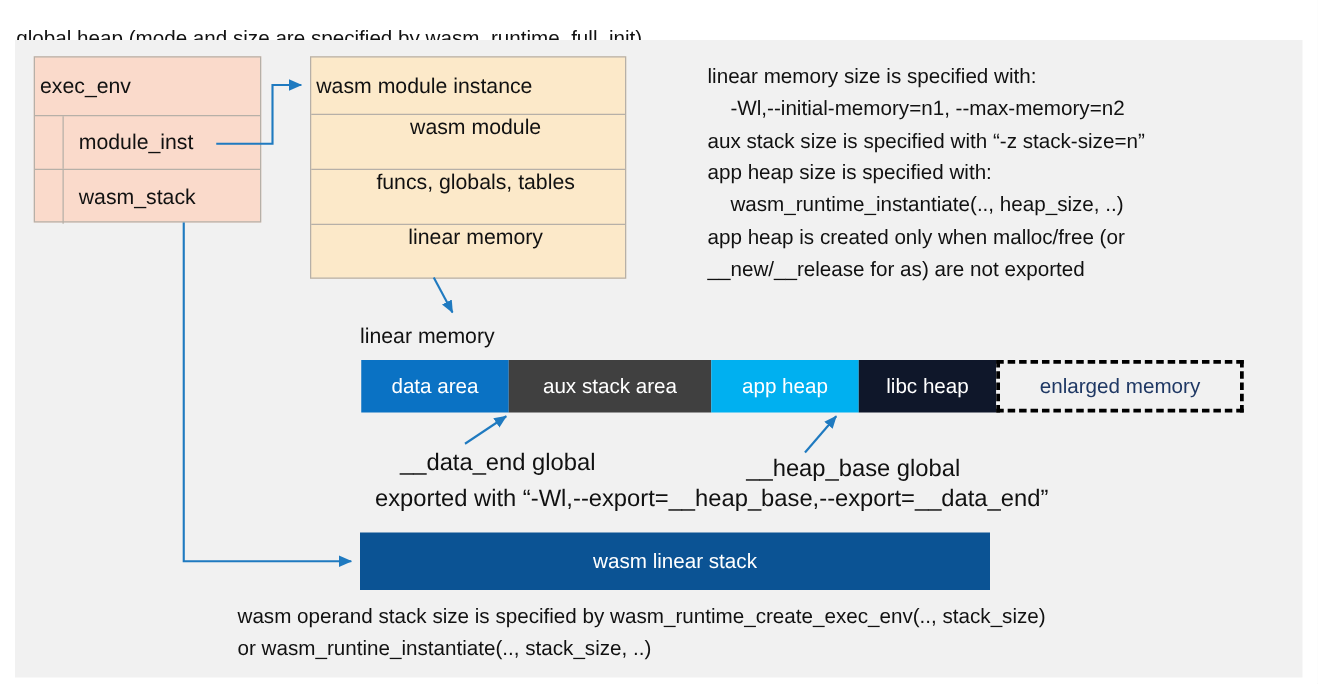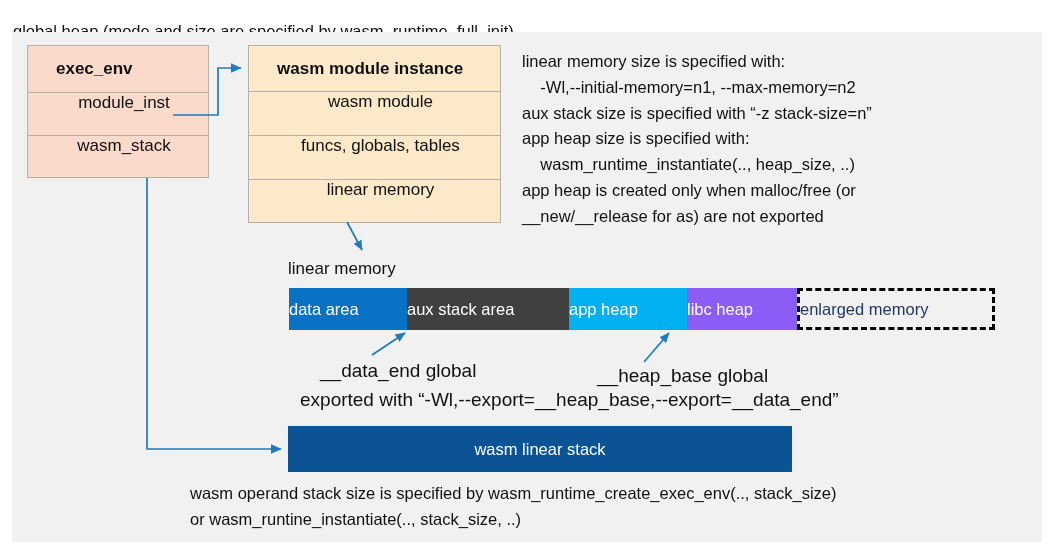--- a/index.html
+++ b/index.html
@@ -50,21 +50,21 @@
     position: relative;
     box-sizing: border-box;
     border-bottom: 1px solid #b6b0a8;
     display: flex;
     align-items: center;
     font-size: 17px;
     color: #111111;
     white-space: nowrap;
   }
   .box-row:last-child { border-bottom: none; }
-  .box-row.head { padding-left: 28px; font-weight: bold; }
+  .box-row.head { padding-left: 4px; }
   .box-row.sub { padding-left: 0; }
   .sub .gutter {
     width: 23px;
     align-self: stretch;
     box-sizing: border-box;
     border-right: 1px solid #b6b0a8;
     flex: 0 0 auto;
   }
   .sub .sub-label {
     padding-left: 12px;
@@ -72,42 +72,42 @@
 
   
   #exec-env {
     left: 27px;
     top: 45px;
     width: 182px;
     height: 133px;
     background: #fadacb;
   }
   #exec-env .box-row.head { height: 47px; }
-  #exec-env .box-row.sub  { height: 43px; flex-direction: column; }
+  #exec-env .box-row.sub  { height: 43px; }
 
   
   #wasm-module-instance {
     left: 248px;
     top: 45px;
     width: 253px;
     height: 178px;
     background: #fce9c9;
   }
   #wasm-module-instance .box-row.head { height: 46px; }
   #wasm-module-instance .box-row.sub  { height: 44px; flex-direction: column; }
 
   
   .note {
     position: absolute;
     font-size: 16.5px;
     line-height: 25.8px;
     color: #111111;
     white-space: pre;
   }
-  #note-top { left: 522px; top: 49px; }
+  #note-top { left: 566px; top: 49px; }
 
   
   .caption {
     position: absolute;
     font-size: 17px;
     color: #111111;
     white-space: nowrap;
   }
   #linear-memory-caption { left: 288px; top: 259px; }
 
@@ -116,20 +116,21 @@
     position: absolute;
     left: 289px;
     top: 288px;
     height: 42px;
     display: flex;
     align-items: stretch;
   }
   .seg {
     display: flex;
     align-items: center;
+    justify-content: center;
     font-size: 16.5px;
     color: #ffffff;
     white-space: nowrap;
     box-sizing: border-box;
   }
   .seg.enlarged {
     color: #1f3864;
     background: #f1f1f1;
     border: 3px dashed #000000;
   }
@@ -227,21 +228,21 @@
   <div id="memory-bar">
       <div class="seg" style="width: 118px; background: rgb(10, 114, 196);">
         <span>data area</span>
       </div>
       <div class="seg" style="width: 162px; background: #404040;">
         <span>aux stack area</span>
       </div>
       <div class="seg" style="width: 118px; background: rgb(0, 176, 240);">
         <span>app heap</span>
       </div>
-      <div class="seg" style="width: 110px; background: #8b5cf6;">
+      <div class="seg" style="width: 110px; background: #0f172a;">
         <span>libc heap</span>
       </div>
       <div class="seg enlarged" style="width: 198px;">
         <span>enlarged memory</span>
       </div>
     </div>
 
   <div class="anno" id="anno-data-end">__data_end global</div>
   <div class="anno" id="anno-heap-base">__heap_base global</div>
   <div class="anno" id="anno-exported">exported with “-Wl,--export=__heap_base,--export=__data_end”</div>

